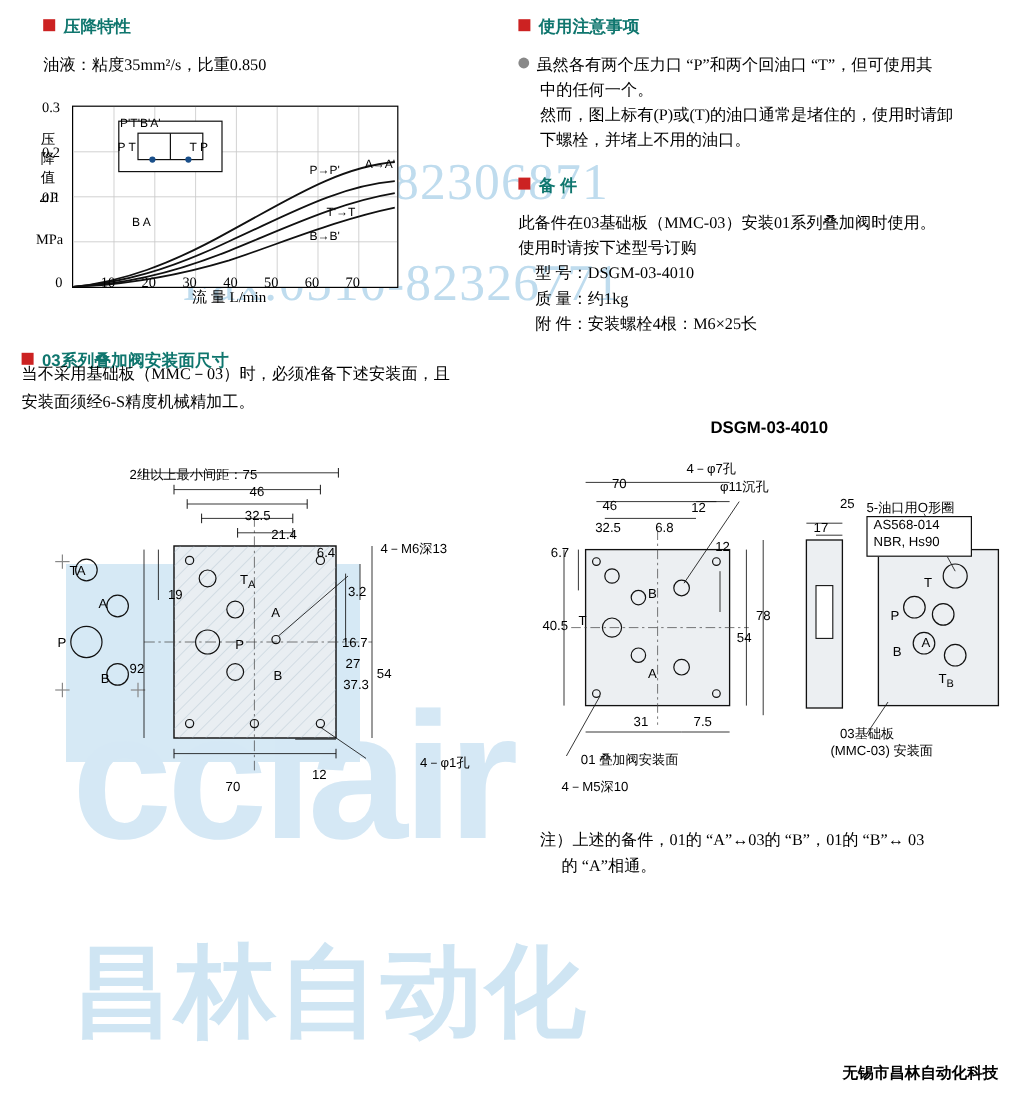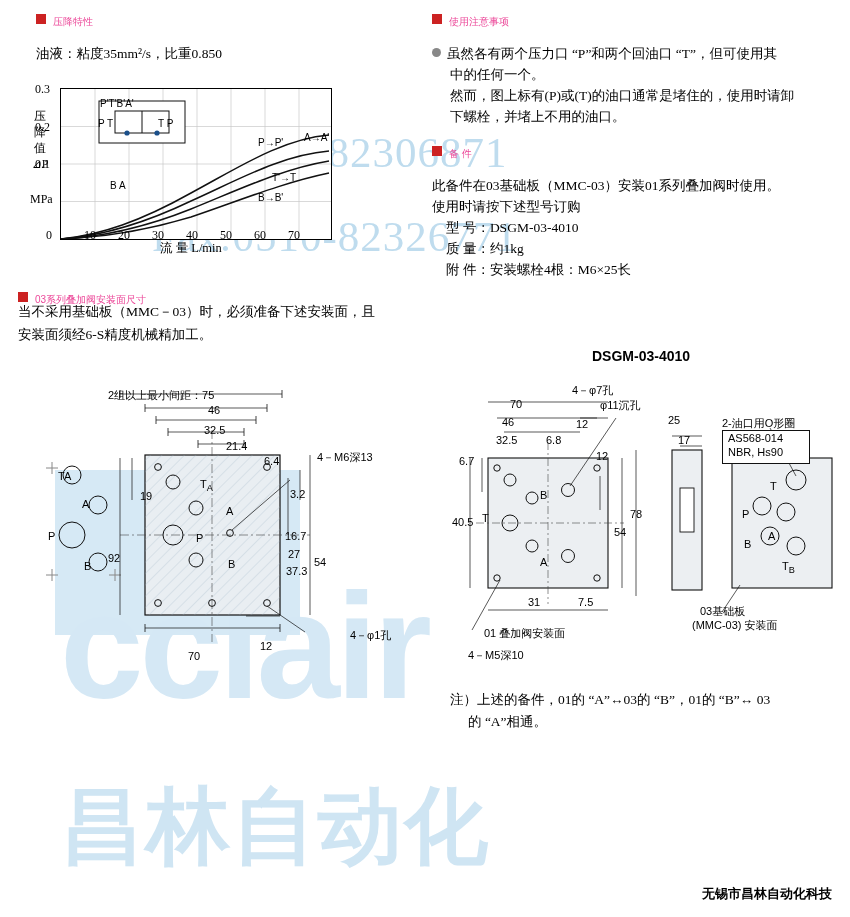--- a/index.html
+++ b/index.html
@@ -32,21 +32,21 @@
     background:#cfe5f3;opacity:.85;
   }
   .wm-cn{
     left:60px;top:770px;font-family:"Liberation Sans",sans-serif;
     font-size:84px;font-weight:bold;color:#cfe5f3;white-space:nowrap;
     letter-spacing:2px;
   }
 
   
   .sec-head{position:absolute;font-family:"Liberation Sans",sans-serif;
-    font-weight:normal;font-size:10px;color:#ec4899;white-space:nowrap;}
+    font-weight:bold;font-size:14px;color:#0f766e;white-space:nowrap;}
   .sec-head .mk{display:inline-block;width:10px;height:10px;background:#cc2222;
     margin-right:7px;vertical-align:1px;}
 
   .txt{position:absolute;font-size:13.5px;line-height:20px;white-space:nowrap;}
 
   .bullet-dot{display:inline-block;width:9px;height:9px;border-radius:50%;
     background:#888;margin-right:6px;vertical-align:1px;}
 
   
   .chart-wrap{position:absolute;left:60px;top:88px;width:270px;height:150px;
@@ -361,31 +361,31 @@
   <div class="dlbl" style="left:576px;top:418px;">12</div>
   <div class="dlbl" style="left:496px;top:434px;">32.5</div>
   <div class="dlbl" style="left:546px;top:434px;">6.8</div>
   <div class="dlbl" style="left:596px;top:450px;">12</div>
   <div class="dlbl" style="left:459px;top:455px;">6.7</div>
   <div class="dlbl" style="left:452px;top:516px;">40.5</div>
   <div class="dlbl" style="left:614px;top:526px;">54</div>
   <div class="dlbl" style="left:630px;top:508px;">78</div>
   <div class="dlbl" style="left:528px;top:596px;">31</div>
   <div class="dlbl" style="left:578px;top:596px;">7.5</div>
-  <div class="dlbl" style="left:668px;top:414px;">25</div>
+  <div class="dlbl" style="left:700px;top:414px;">25</div>
   <div class="dlbl" style="left:678px;top:434px;">17</div>
 
   <div class="dlbl" style="left:572px;top:383px;">4－φ7孔</div>
   <div class="dlbl" style="left:600px;top:398px;">φ11沉孔</div>
   <div class="dlbl" style="left:468px;top:648px;">4－M5深10</div>
   <div class="dlbl" style="left:484px;top:626px;">01 叠加阀安装面</div>
   <div class="dlbl" style="left:700px;top:604px;">03基础板</div>
   <div class="dlbl" style="left:692px;top:618px;">(MMC-03) 安装面</div>
 
-  <div class="dlbl" style="left:722px;top:416px;">2-油口用O形圈</div>
+  <div class="dlbl" style="left:722px;top:416px;">5-油口用O形圈</div>
   <div style="position:absolute;left:722px;top:430px;width:86px;height:32px;border:1px solid #111;background:#fff;">
     <div class="dlbl" style="left:5px;top:1px;position:absolute;">AS568-014</div>
     <div class="dlbl" style="left:5px;top:15px;position:absolute;">NBR, Hs90</div>
   </div>
 
   <div class="dlbl" style="left:482px;top:512px;">T</div>
   <div class="dlbl" style="left:540px;top:489px;">B</div>
   <div class="dlbl" style="left:540px;top:556px;">A</div>
   <div class="dlbl" style="left:770px;top:480px;">T</div>
   <div class="dlbl" style="left:742px;top:508px;">P</div>

